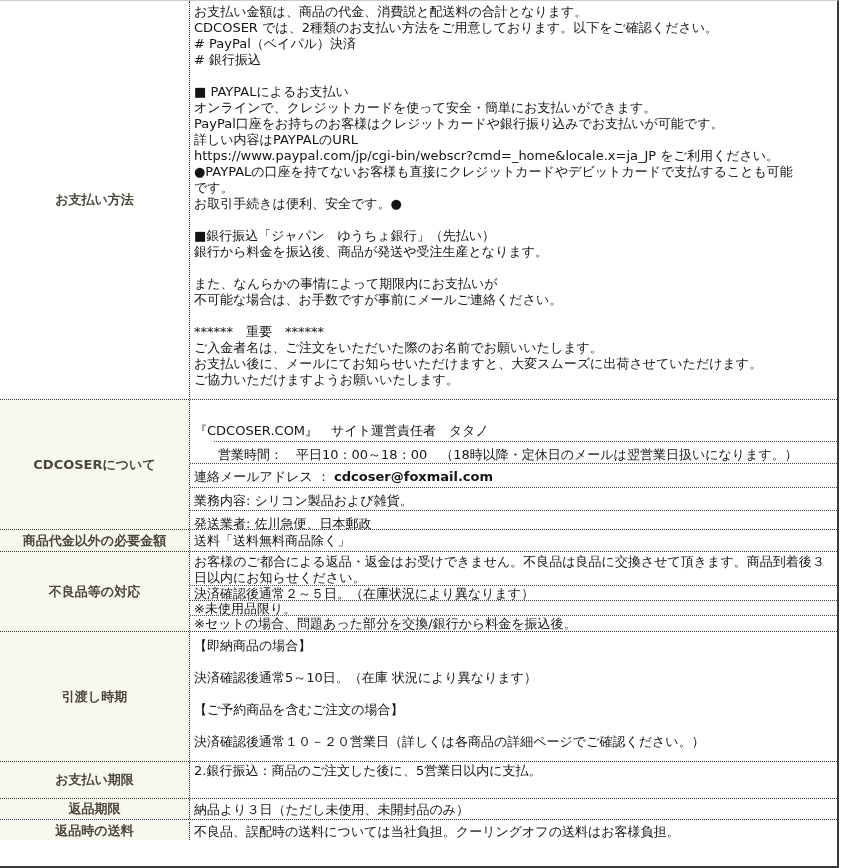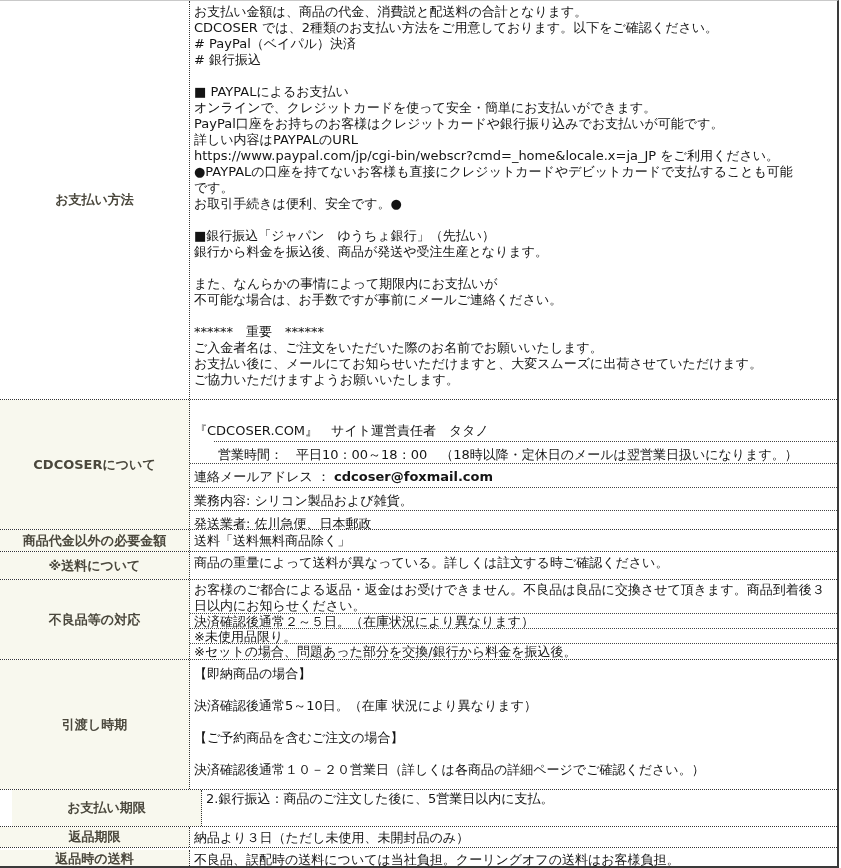--- a/index.html
+++ b/index.html
@@ -40,21 +40,21 @@
   .r2 .cell:nth-child(4){height:26px;}
   .r2 .cell:nth-child(5){flex:1 1 auto;}
   .r3{height:22px;} .r3 .cell{padding-top:3px;}
   .r4{height:28px;} .r4 .cell{padding-top:3px;}
   .r5{height:80px;}
   .r5 .cell:nth-child(1){height:34px;padding-top:2px;}
   .r5 .cell:nth-child(2){height:16px;padding-top:0;}
   .r5 .cell:nth-child(3){height:15px;padding-top:0;}
   .r5 .cell:nth-child(4){flex:1 1 auto;padding-top:0;}
   .r6{height:130px;} .r6 .cell{padding-top:6px;}
-  .r7{height:37px;padding-left:12px;}
+  .r7{height:37px;}
   .r7 .cell:nth-child(1){height:18px;padding-top:1px;}
   .r7 .cell:nth-child(2){flex:1 1 auto;padding-top:1px;}
   .r8{height:21px;} .r8 .cell{padding-top:3px;}
   .r9{height:22px;align-items:center;} .r9 .cell{padding-top:3px;}
   b{font-weight:bold;}
 </style>
 </head>
 <body>
 
 <div class="page">
@@ -101,26 +101,20 @@
       </div>
     </div>
 
     <div class="row r3">
       <div class="hdr">商品代金以外の必要金額</div>
       <div class="bdy">
         <div class="cell">送料「送料無料商品除く」</div>
       </div>
     </div>
 
-    <div class="row r4">
-      <div class="hdr">※送料について</div>
-      <div class="bdy">
-        <div class="cell">商品の重量によって送料が異なっている。詳しくは註文する時ご確認ください。</div>
-      </div>
-    </div>
 
     <div class="row r5">
       <div class="hdr">不良品等の対応</div>
       <div class="bdy">
         <div class="cell">お客様のご都合による返品・返金はお受けできません。不良品は良品に交換させて頂きます。商品到着後３日以内にお知らせください。</div>
         <div class="cell">決済確認後通常２～５日。（在庫状況により異なります）</div>
         <div class="cell">※未使用品限り。</div>
         <div class="cell">※セットの場合、問題あった部分を交換/銀行から料金を振込後。</div>
       </div>
     </div>

